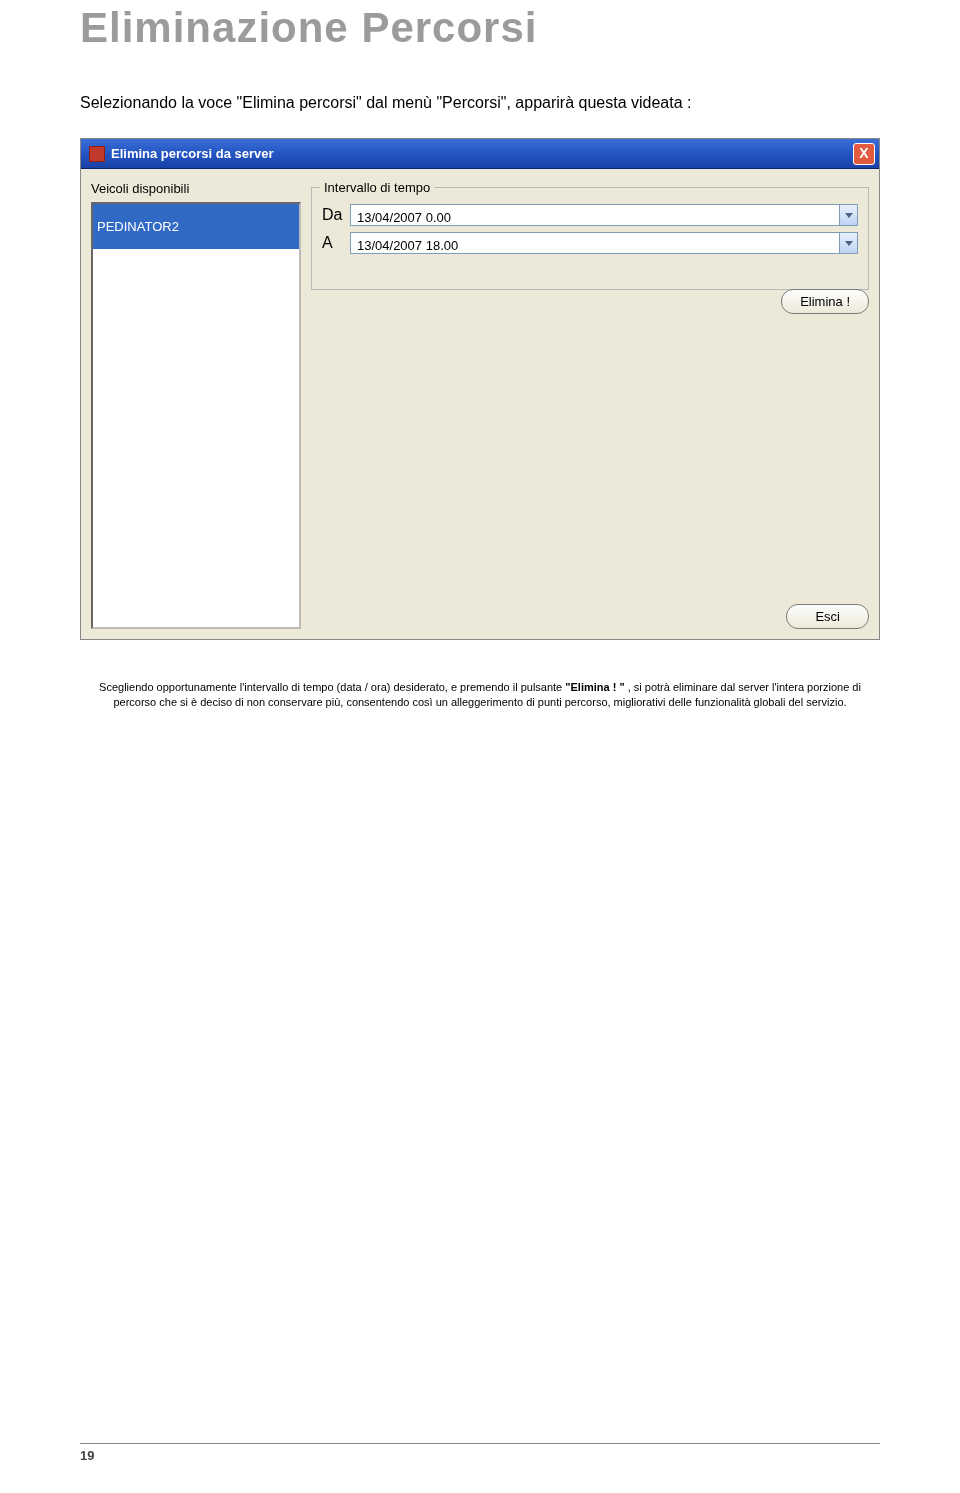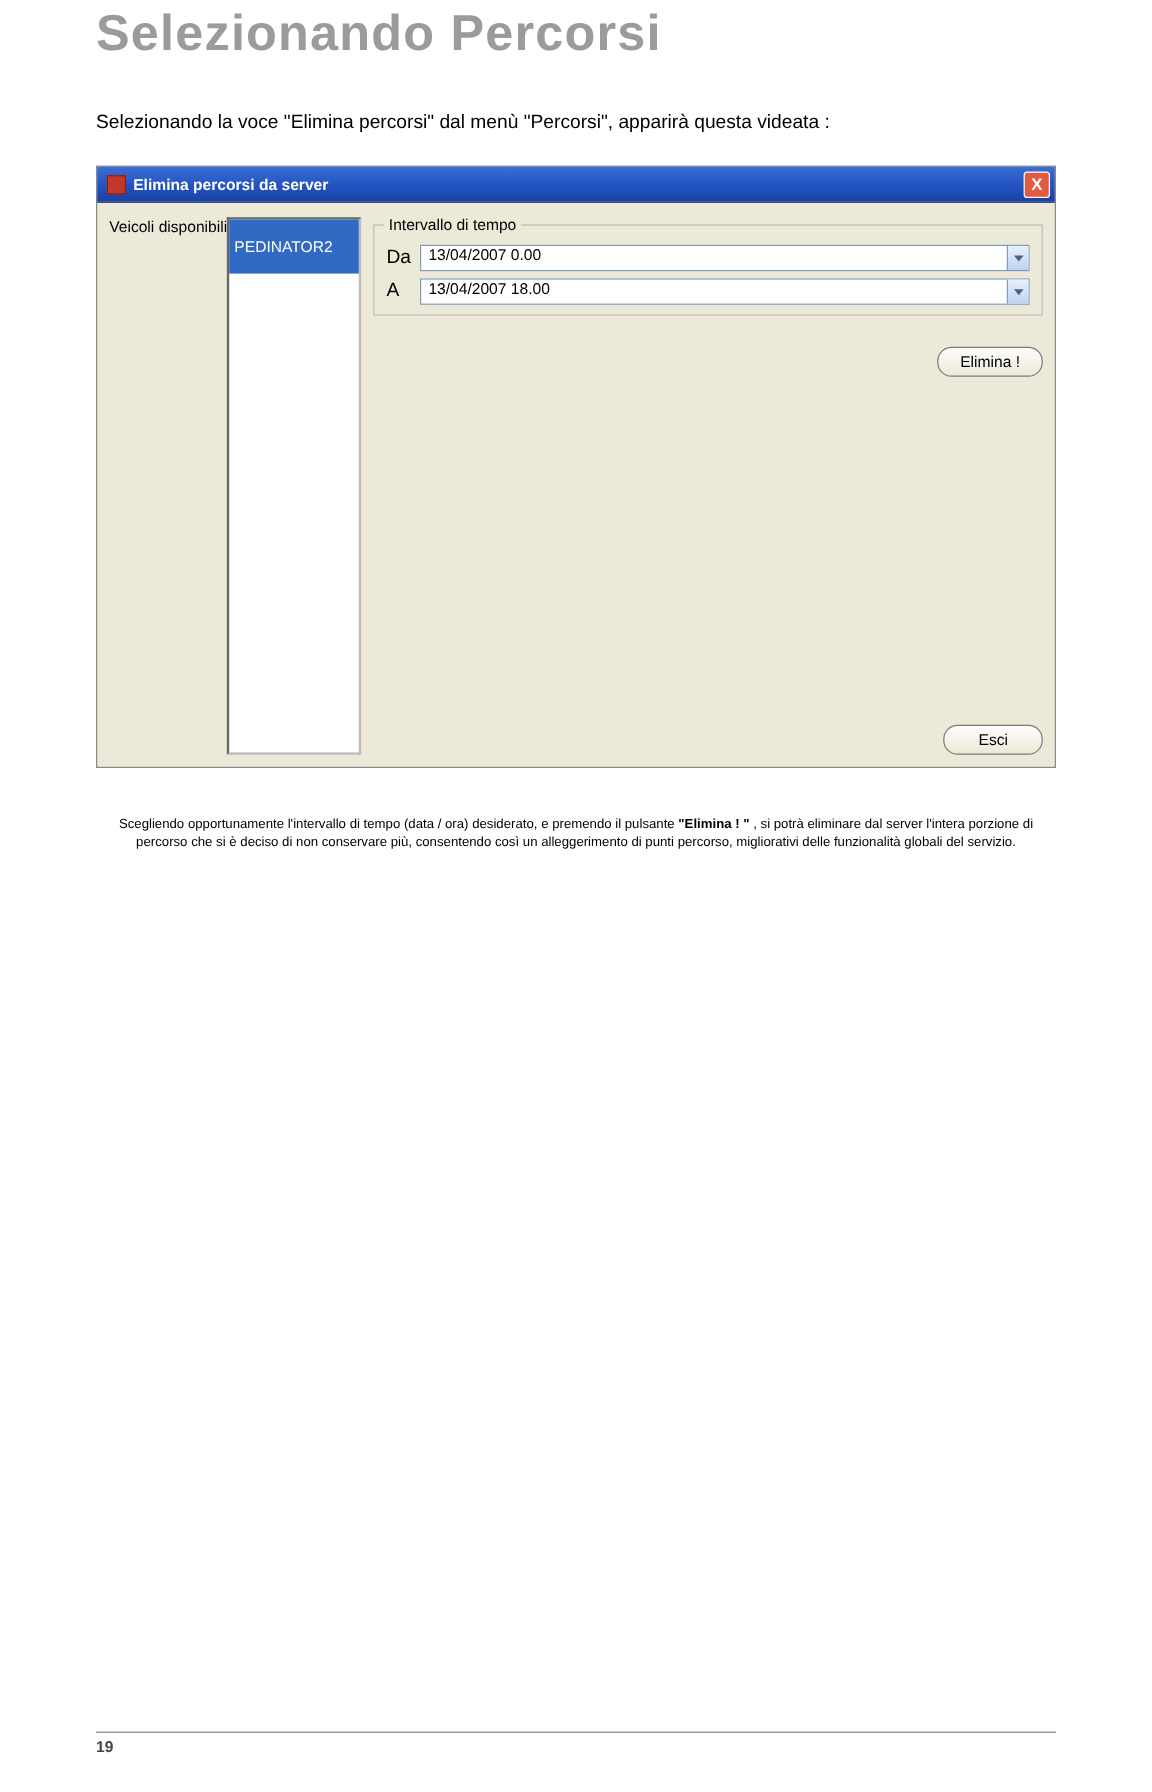--- a/index.html
+++ b/index.html
@@ -67,21 +67,21 @@
   .win-body {
     padding: 12px 10px 10px 10px;
     display: flex;
     gap: 10px;
     height: 470px;
     position: relative;
   }
   .left-col {
     width: 210px;
     display: flex;
-    flex-direction: row;
+    flex-direction: column;
   }
   .left-label {
     font-size: 13px;
     margin-bottom: 6px;
   }
   .listbox {
     flex: 1;
     background: #fff;
     border: 2px inset #bbb;
   }
@@ -90,21 +90,21 @@
     color: #fff;
     padding: 15px 4px;
     font-size: 13px;
   }
   .right-col {
     flex: 1;
     position: relative;
   }
   .fieldset {
     border: 1px solid #b9b9b9;
-    padding: 10px 10px 2px 10px;
+    padding: 10px 10px 29px 10px;
     margin-top: 6px;
     position: relative;
   }
   .fieldset-legend {
     position: absolute;
     top: -8px;
     left: 8px;
     background: #ece9d8;
     padding: 0 4px;
     font-size: 13px;
@@ -114,21 +114,21 @@
     align-items: center;
     margin: 6px 0;
   }
   .form-row-label { width: 28px; font-size: 16px; }
   .combo {
     flex: 1;
     display: flex;
     background: #fff;
     border: 1px solid #7f9db9;
     height: 22px;
-    align-items: flex-start;
+    align-items: flex-end;
     gap: 10px;
   }
   .combo-text { flex: 1; padding: 0 6px; font-size: 13px; }
   .combo-btn {
     width: 18px;
     height: 100%;
     background: linear-gradient(to bottom,#e8f0fb,#bdd3f2);
     border-left: 1px solid #7f9db9;
     display: flex;
     align-items: center;
@@ -175,21 +175,21 @@
     padding-top: 4px;
     font-family: Arial, sans-serif;
     font-size: 13px;
     font-weight: bold;
     color: #444;
   }
 </style>
 </head>
 <body>
 
-<h1 class="page-title">Selezionando Percorsi</h1>
+<h1 class="page-title">Eliminazione Percorsi</h1>
 
 <p class="intro">Selezionando la voce "Elimina percorsi" dal menù "Percorsi", apparirà questa videata :</p>
 
 <div class="win">
   <div class="titlebar">
     <span class="titlebar-icon"></span>
     <span class="titlebar-text">Elimina percorsi da server</span>
     <span class="titlebar-close">X</span>
   </div>
   <div class="win-body">

